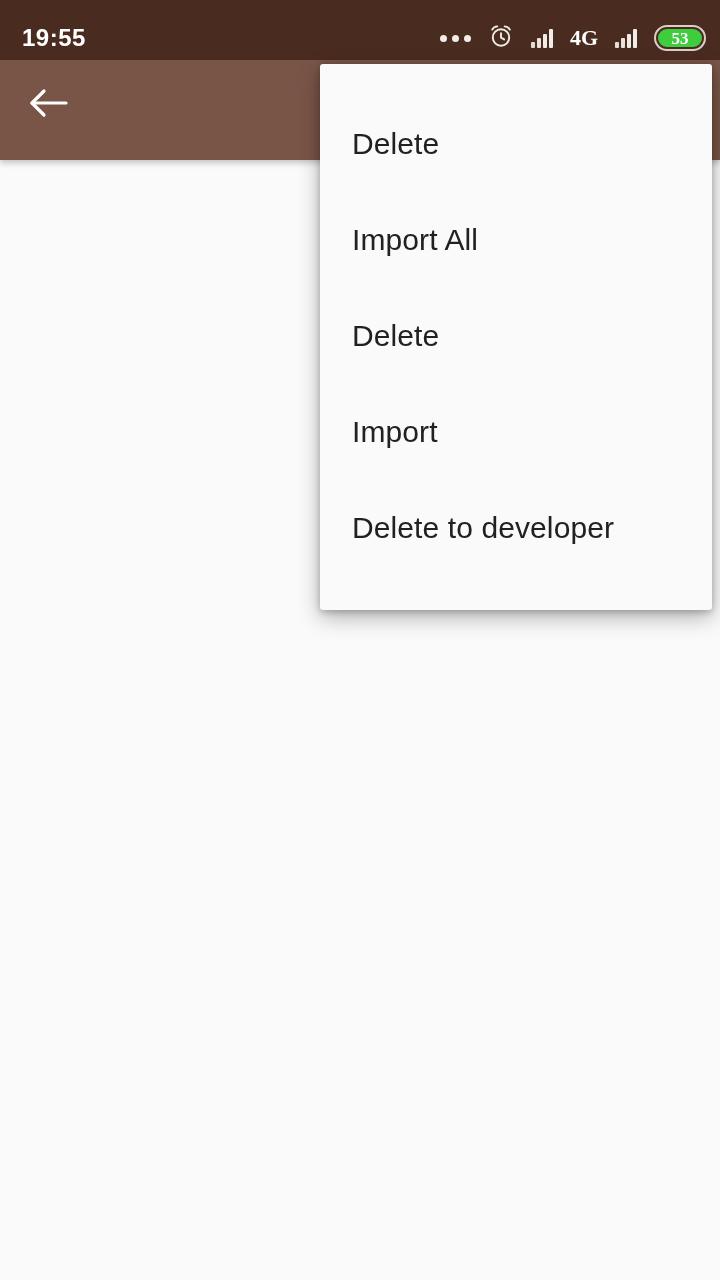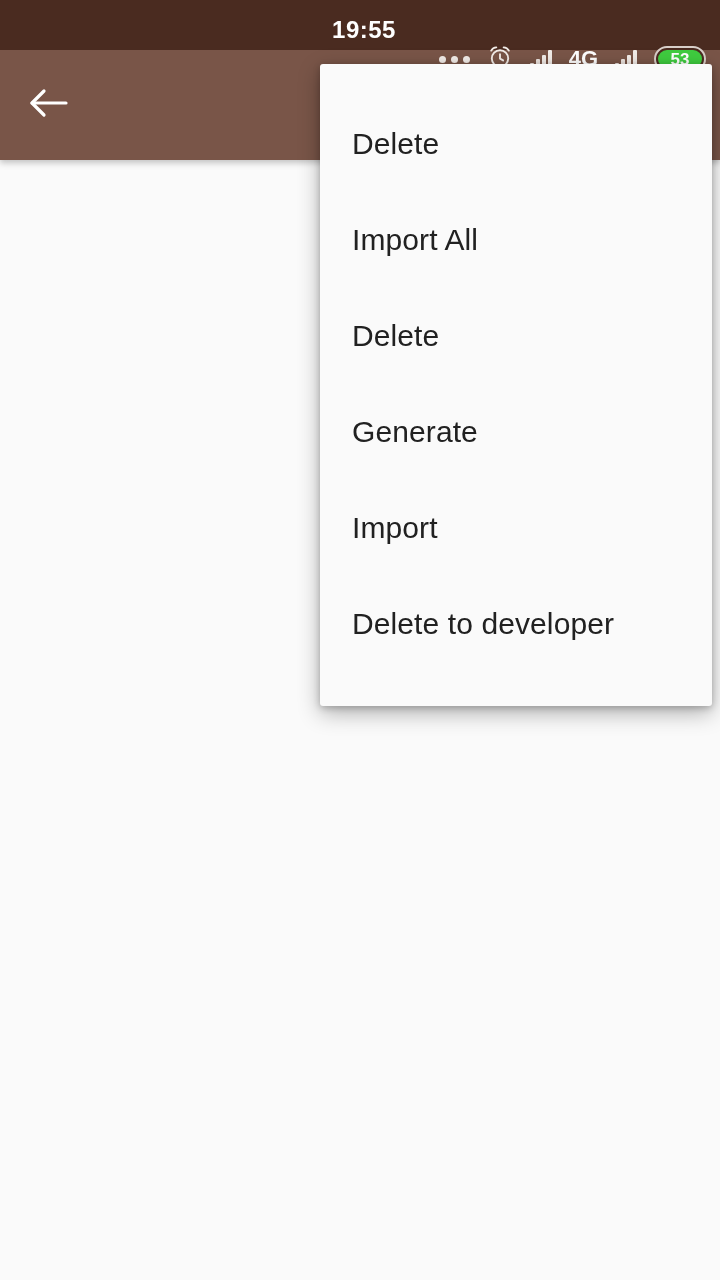--- a/index.html
+++ b/index.html
@@ -11,37 +11,37 @@
   }
   .screen {
     position:relative;
     width:720px; height:1280px;
     background:#fafafa;
   }
 
   
   .status-bar {
     position:absolute; top:0; left:0;
-    width:720px; height:50px;
+    width:720px; height:60px;
     background:#4a2b20;
     display:flex; align-items:center;
     padding:16px 14px 0 22px;
     z-index:40;
-    flex-direction:column;
   }
   .status-time {
     color:#ffffff;
     font-size:24px;
     font-weight:bold;
     letter-spacing:0.5px;
   }
   .status-right {
     margin-left:auto;
     display:flex; align-items:center;
     gap:17px;
+    font-family:Liberation Serif, serif;
   }
   .dots-icon {
     display:flex; align-items:center; gap:5px;
   }
   .dots-icon i {
     display:block; width:7px; height:7px;
     border-radius:50%; background:#f2ece8;
   }
   .alarm-icon { display:block; }
   .signal-icon {
@@ -193,23 +193,20 @@
     </div>
 
     <div class="menu-item">
       <span class="menu-item-label">Import All</span>
     </div>
 
     <div class="menu-item">
       <span class="menu-item-label">Delete</span>
     </div>
 
-    <div class="menu-item">
-      <span class="menu-item-label">Generate</span>
-    </div>
 
     <div class="menu-item">
       <span class="menu-item-label">Import</span>
     </div>
 
     <div class="menu-item">
       <span class="menu-item-label">Delete to developer</span>
     </div>
 
   </div>

